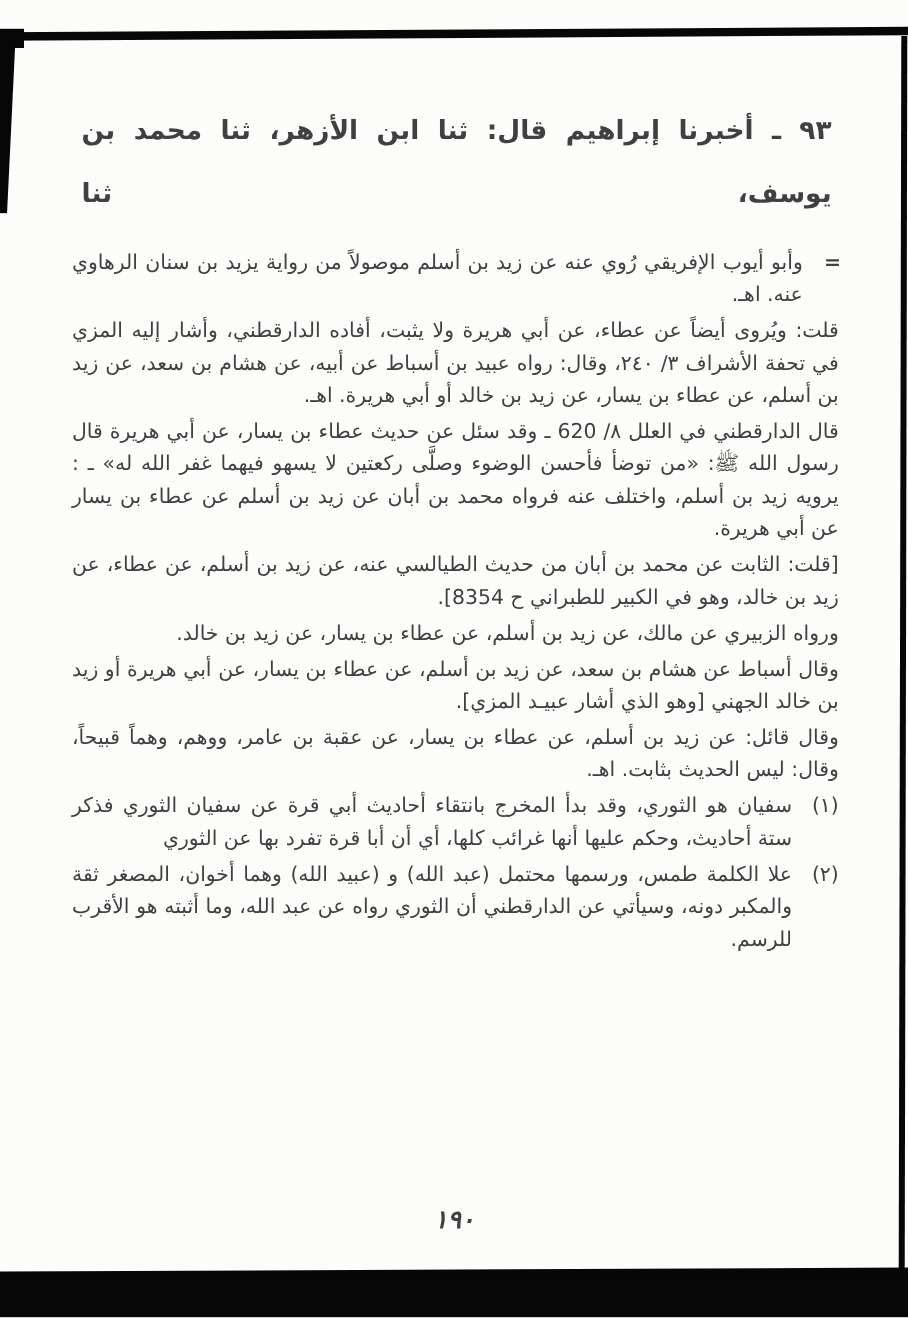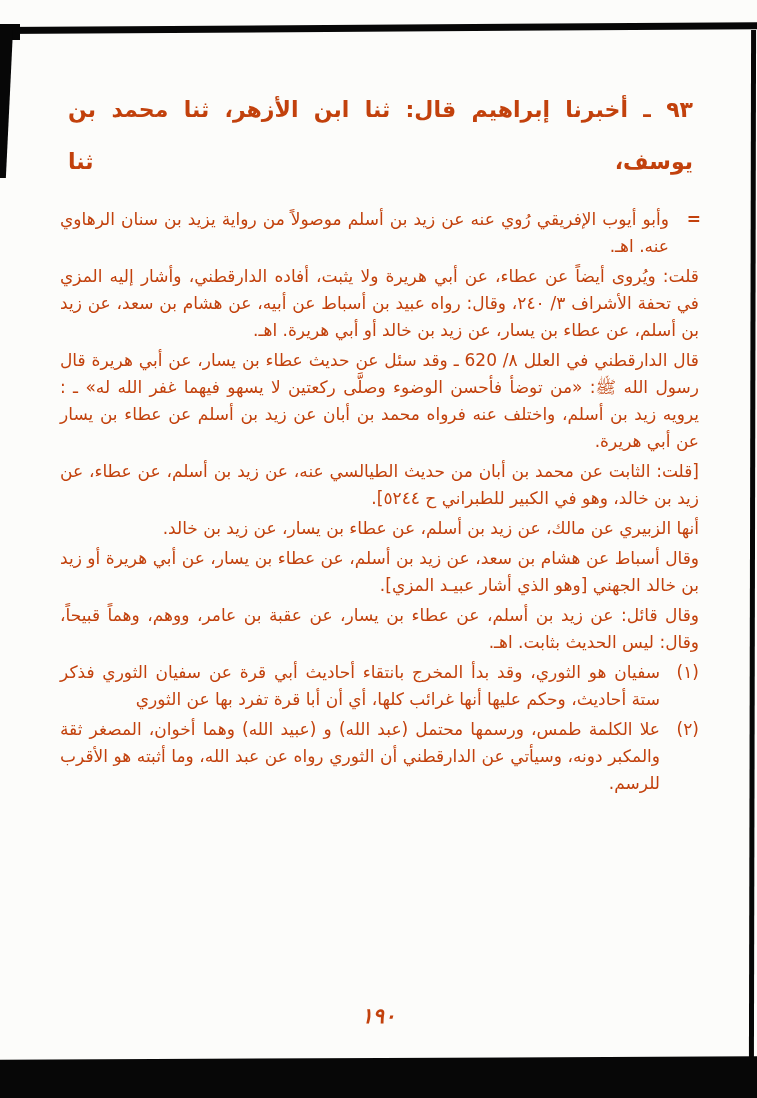--- a/index.html
+++ b/index.html
@@ -3,21 +3,21 @@
 <meta charset="utf-8">
 <style>
   html,body{margin:0;padding:0;background:#e8e8e8;}
   .page{
     position:relative;
     width:757px;height:1098px;
     margin:0 auto;
     background:#fcfcfa;
     overflow:hidden;
     font-family:"DejaVu Sans", sans-serif;
-    color:#c2410c;
+    color:#404040;
   }
   
   .mark{position:absolute;background:#070707;}
   .mark-top{top:27px;left:-4px;width:770px;height:7px;transform:rotate(-0.35deg);transform-origin:left center;}
   .mark-top-left{top:24px;left:0;width:20px;height:16px;}
   .mark-left{top:30px;left:0;width:13px;height:148px;clip-path:polygon(0 0,100% 0,45% 100%,0 100%);}
   .mark-right{top:30px;right:2px;width:5px;height:1034px;transform:rotate(0.12deg);}
   .mark-bottom{bottom:0;left:0;width:757px;height:34px;}
   .mark-bottom-edge{top:1058px;left:-3px;width:765px;height:10px;transform:rotate(-0.25deg);}
   
@@ -66,22 +66,22 @@
 
   <div class="footnotes">
 
     <div class="fp fp-first">
       <span class="eq-mark">=</span>
       <span>وأبو أيوب الإفريقي رُوي عنه عن زيد بن أسلم موصولاً من رواية يزيد بن سنان الرهاوي عنه. اهـ.</span>
     </div>
 
     <div class="fp">قلت: ويُروى أيضاً عن عطاء، عن أبي هريرة ولا يثبت، أفاده الدارقطني، وأشار إليه المزي في تحفة الأشراف ٣/ ٢٤٠، وقال: رواه عبيد بن أسباط عن أبيه، عن هشام بن سعد، عن زيد بن أسلم، عن عطاء بن يسار، عن زيد بن خالد أو أبي هريرة. اهـ.</div>
     <div class="fp">قال الدارقطني في العلل ٨/ 620 ـ وقد سئل عن حديث عطاء بن يسار، عن أبي هريرة قال رسول الله ﷺ: «من توضأ فأحسن الوضوء وصلَّى ركعتين لا يسهو فيهما غفر الله له» ـ : يرويه زيد بن أسلم، واختلف عنه فرواه محمد بن أبان عن زيد بن أسلم عن عطاء بن يسار عن أبي هريرة.</div>
-    <div class="fp">[قلت: الثابت عن محمد بن أبان من حديث الطيالسي عنه، عن زيد بن أسلم، عن عطاء، عن زيد بن خالد، وهو في الكبير للطبراني ح ٥٢٤٤].</div>
-    <div class="fp">أنها الزبيري عن مالك، عن زيد بن أسلم، عن عطاء بن يسار، عن زيد بن خالد.</div>
+    <div class="fp">[قلت: الثابت عن محمد بن أبان من حديث الطيالسي عنه، عن زيد بن أسلم، عن عطاء، عن زيد بن خالد، وهو في الكبير للطبراني ح 8354].</div>
+    <div class="fp">ورواه الزبيري عن مالك، عن زيد بن أسلم، عن عطاء بن يسار، عن زيد بن خالد.</div>
     <div class="fp">وقال أسباط عن هشام بن سعد، عن زيد بن أسلم، عن عطاء بن يسار، عن أبي هريرة أو زيد بن خالد الجهني [وهو الذي أشار عبيـد المزي].</div>
     <div class="fp">وقال قائل: عن زيد بن أسلم، عن عطاء بن يسار، عن عقبة بن عامر، ووهم، وهماً قبيحاً، وقال: ليس الحديث بثابت. اهـ.</div>
 
     <div class="fn">
       <span class="fn-marker">(١)</span>
       <span class="fn-text">سفيان هو الثوري، وقد بدأ المخرج بانتقاء أحاديث أبي قرة عن سفيان الثوري فذكر ستة أحاديث، وحكم عليها أنها غرائب كلها، أي أن أبا قرة تفرد بها عن الثوري</span>
     </div>
 
     <div class="fn">
       <span class="fn-marker">(٢)</span>

